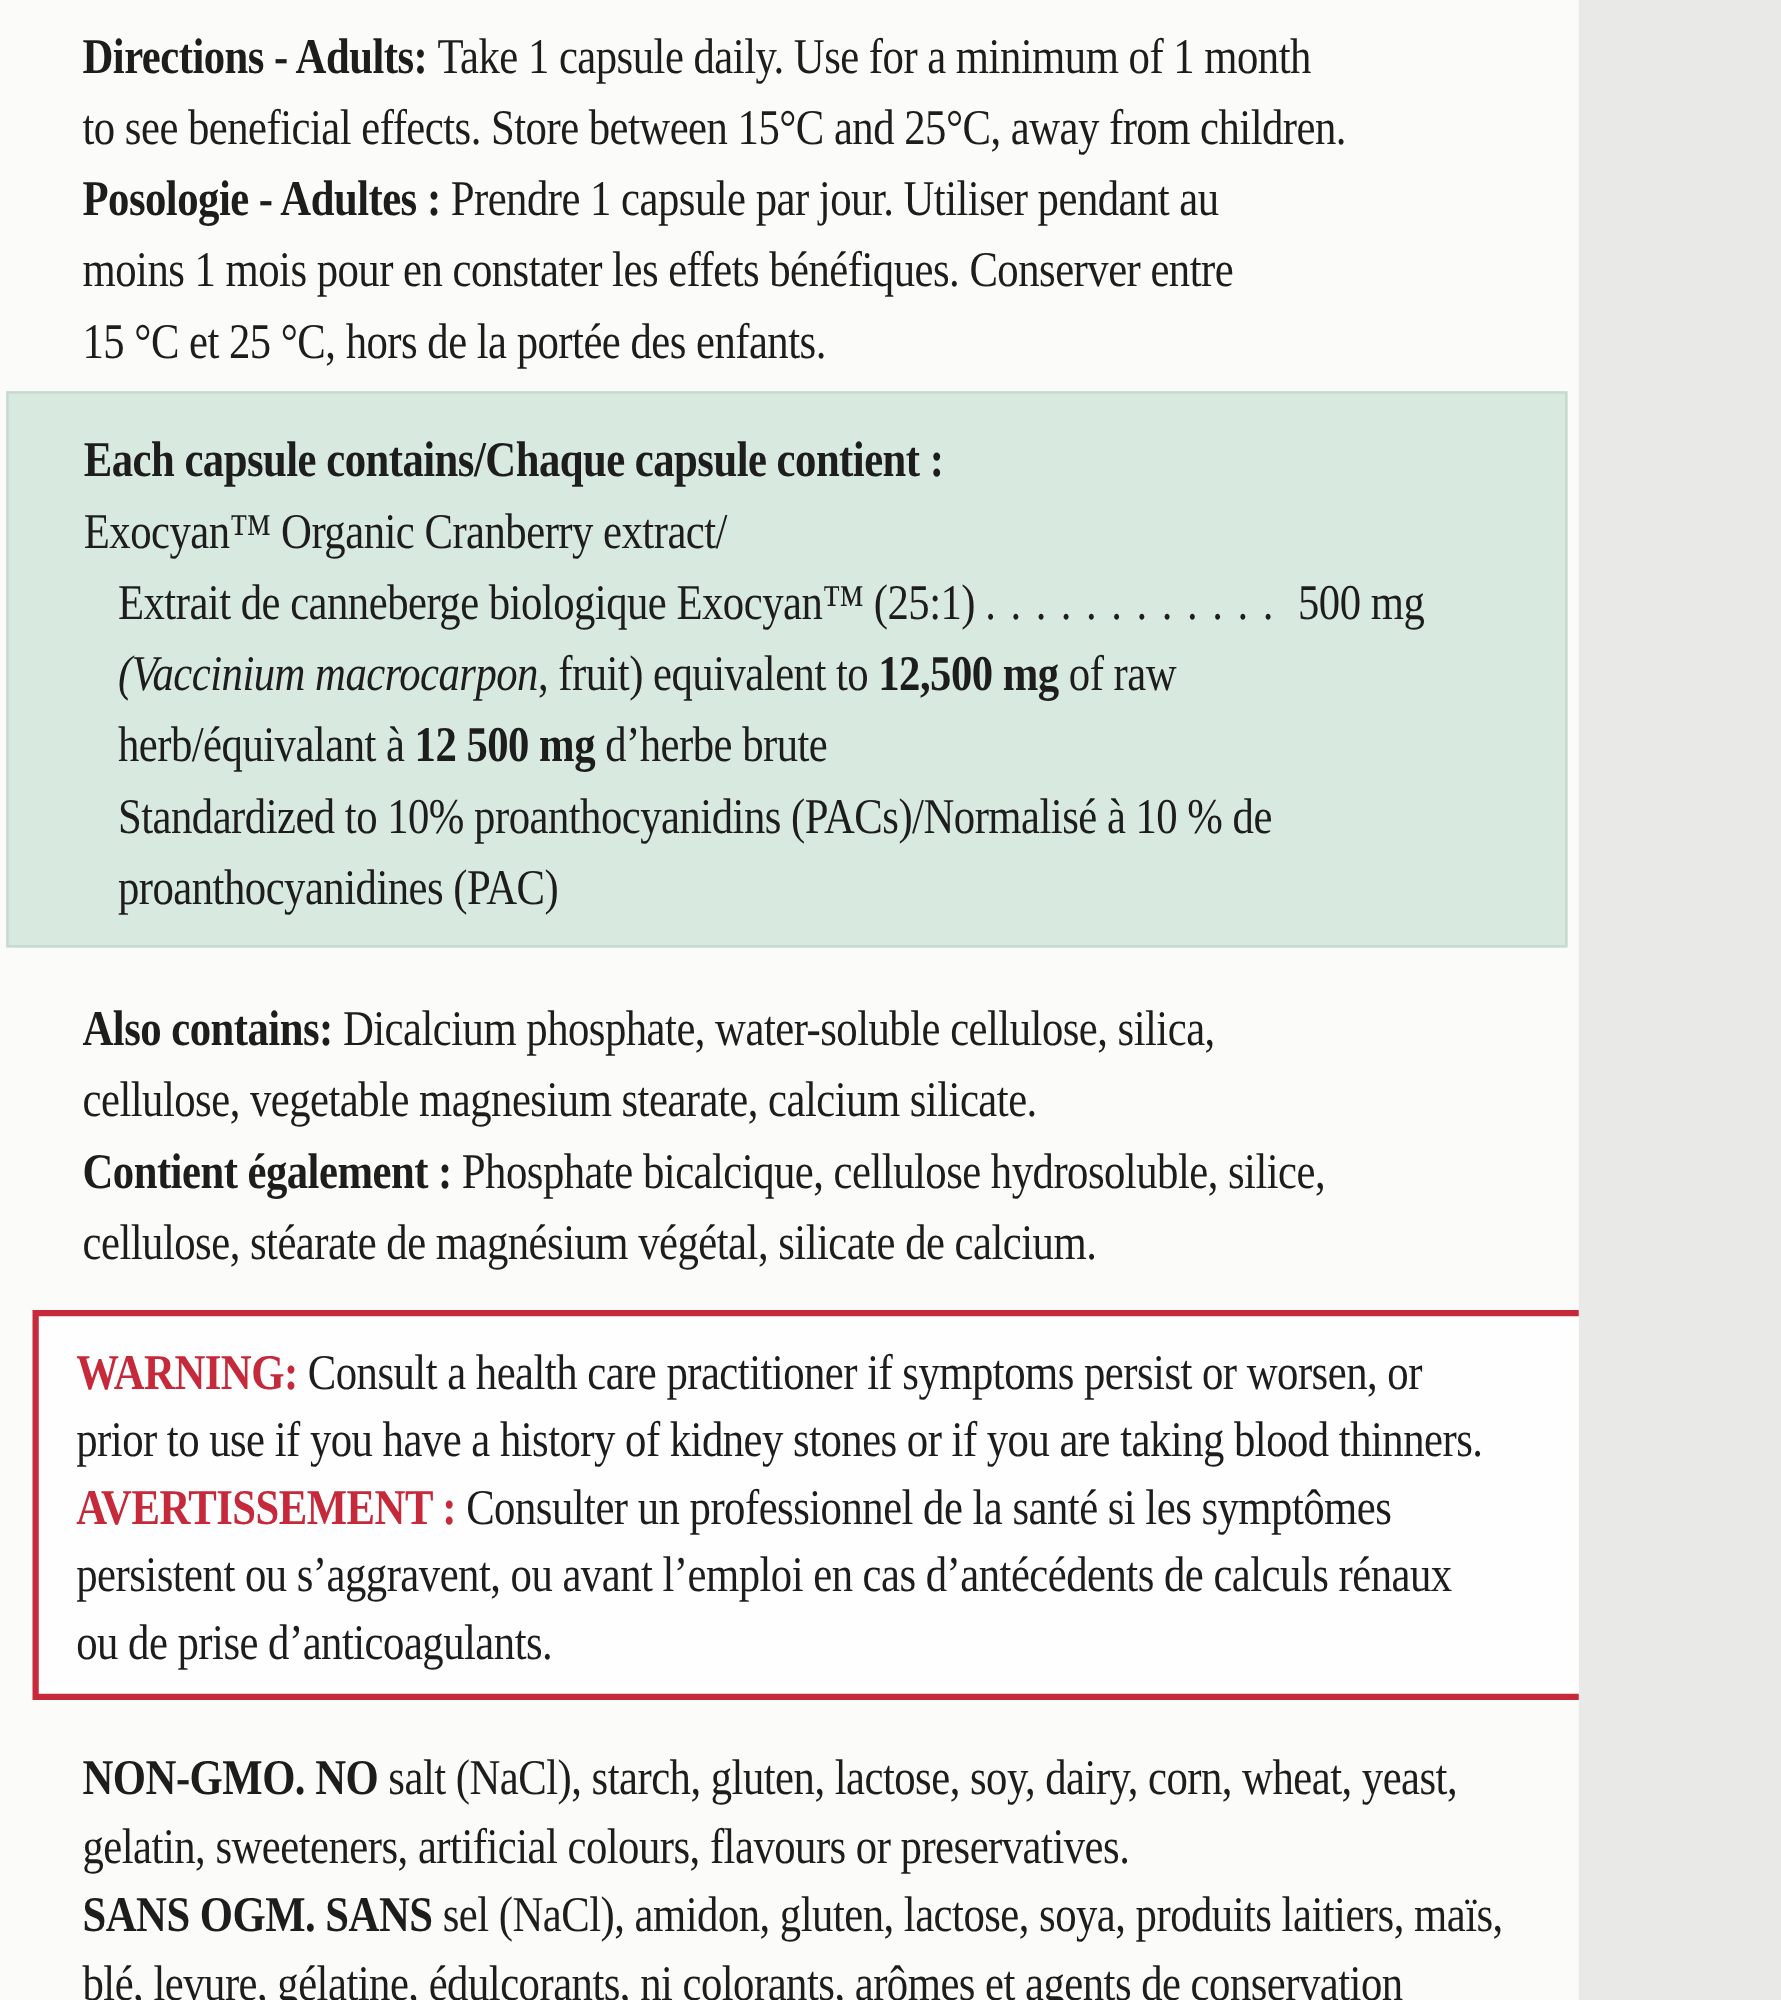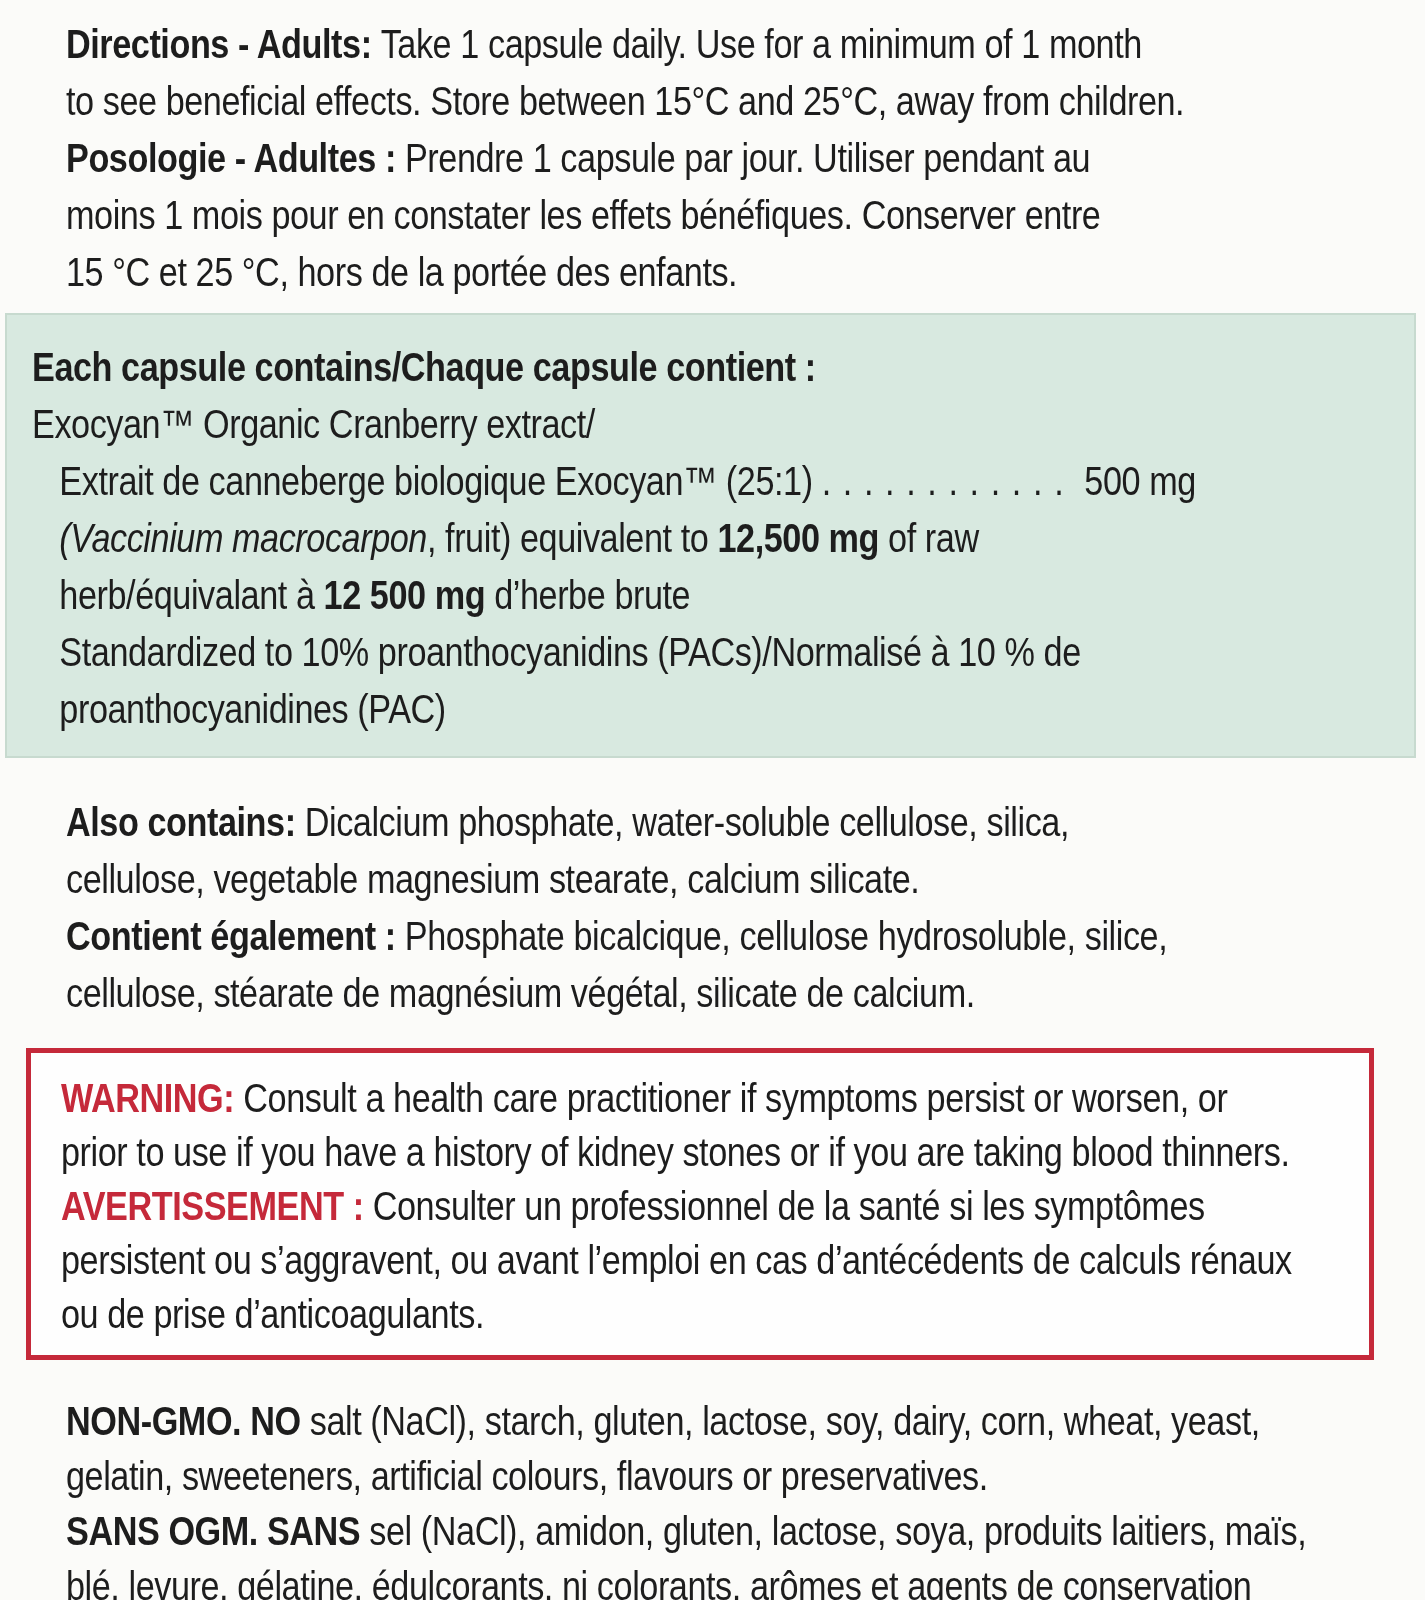--- a/index.html
+++ b/index.html
@@ -6,25 +6,25 @@
     --page-bg: #fbfbf9;
     --text: #1d1d1d;
     --accent-red: #c5293a;
     --green-box-bg: #d8e9e0;
     --green-box-border: #c7dacf;
   }
   * { margin: 0; padding: 0; box-sizing: border-box; }
   html, body { background: #e9e9e7; }
   .label {
     position: relative;
-    width: 1425px;
+    width: 1263px;
     height: 1600px;
     background: var(--page-bg);
     overflow: hidden;
-    font-family: Liberation Sans, sans-serif;
+    font-family: Liberation Serif, serif;
     color: var(--text);
     letter-spacing: -0.5px;
   }
   .line {
     white-space: nowrap;
     transform: scaleX(0.855);
     transform-origin: 0 50%;
     font-size: 40px;
     height: 57px;
     line-height: 57px;
@@ -34,21 +34,21 @@
   .run.italic { font-style: italic; }
   .run.bold-red { font-weight: 700; color: var(--accent-red); }
   .run.leader { letter-spacing: 0.34em; font-weight: 400; }
 
   .directions { padding: 16px 0 0 66px; }
 
   .green-box {
     margin: 12px 9px 0 5px;
     background: var(--green-box-bg);
     border: 2px solid var(--green-box-border);
-    padding: 24px 0 18px 25px;
+    padding: 24px 0 18px 60px;
   }
 
   .also-contains { padding: 36px 0 0 66px; }
 
   .warning-box {
     margin: 26px 0 0 26px;
     width: 1348px;
     border: 5px solid var(--accent-red);
     background: #fefefe;
     padding: 18px 0 14px 30px;

